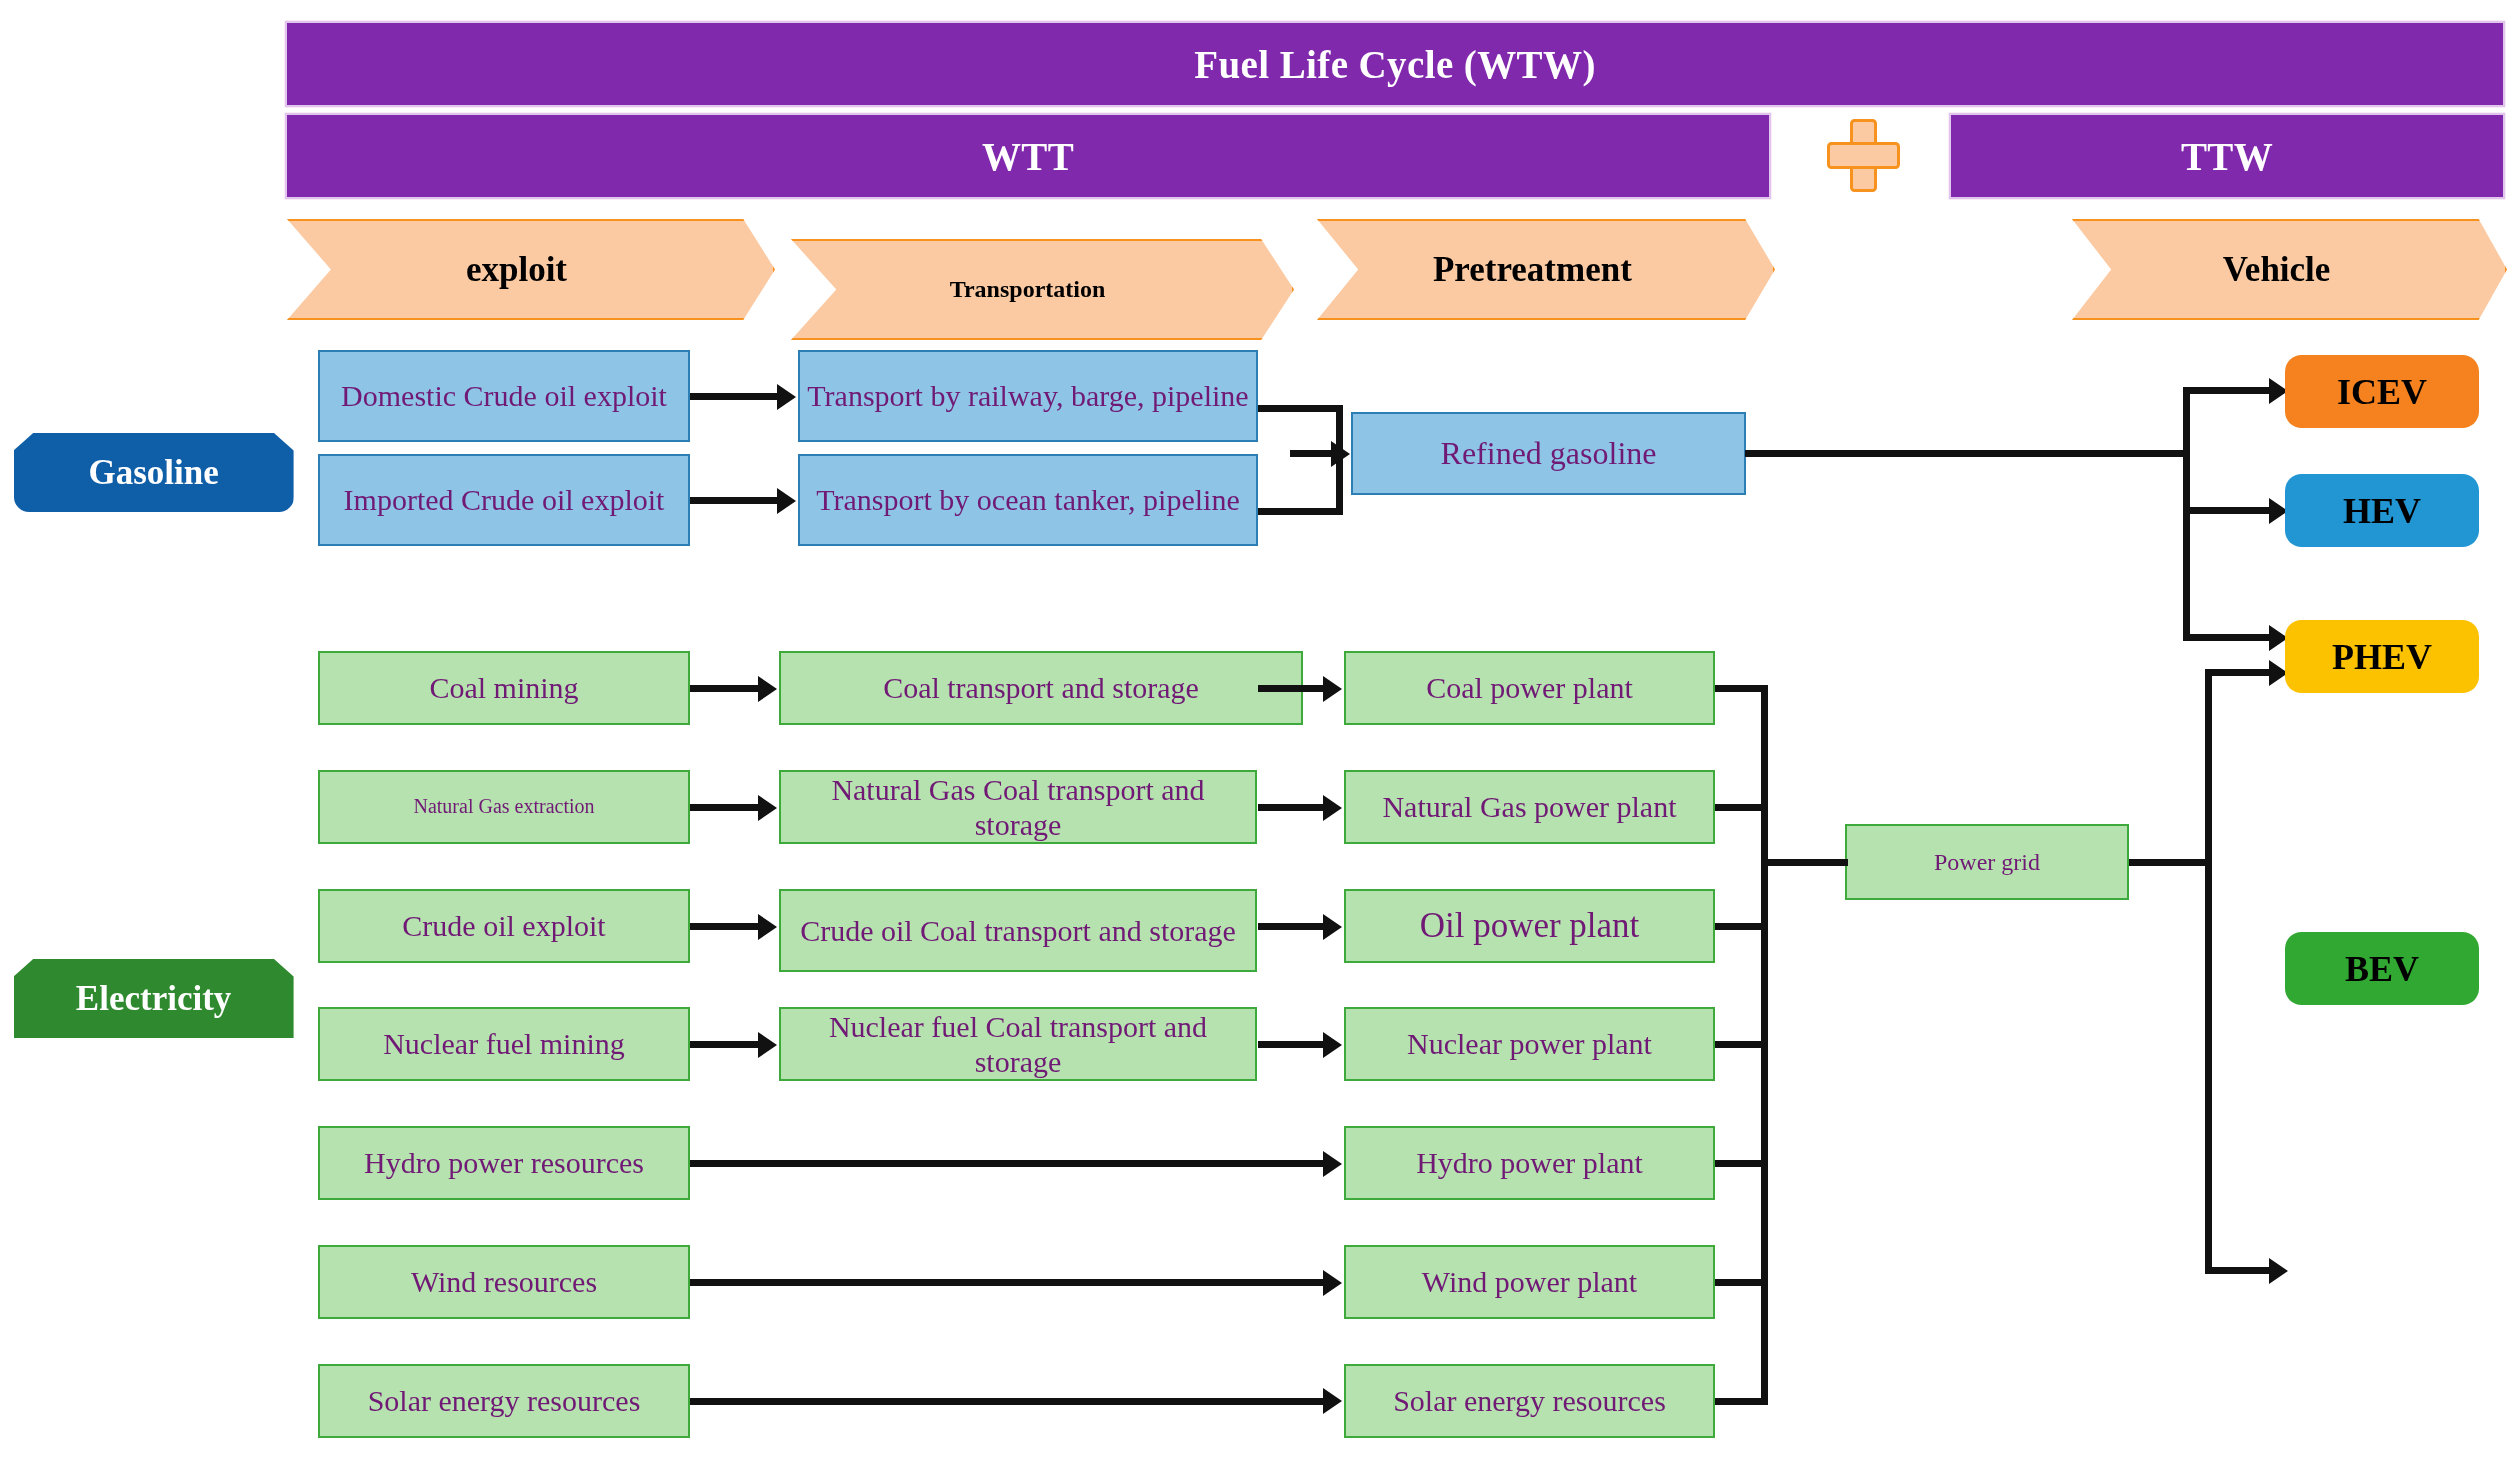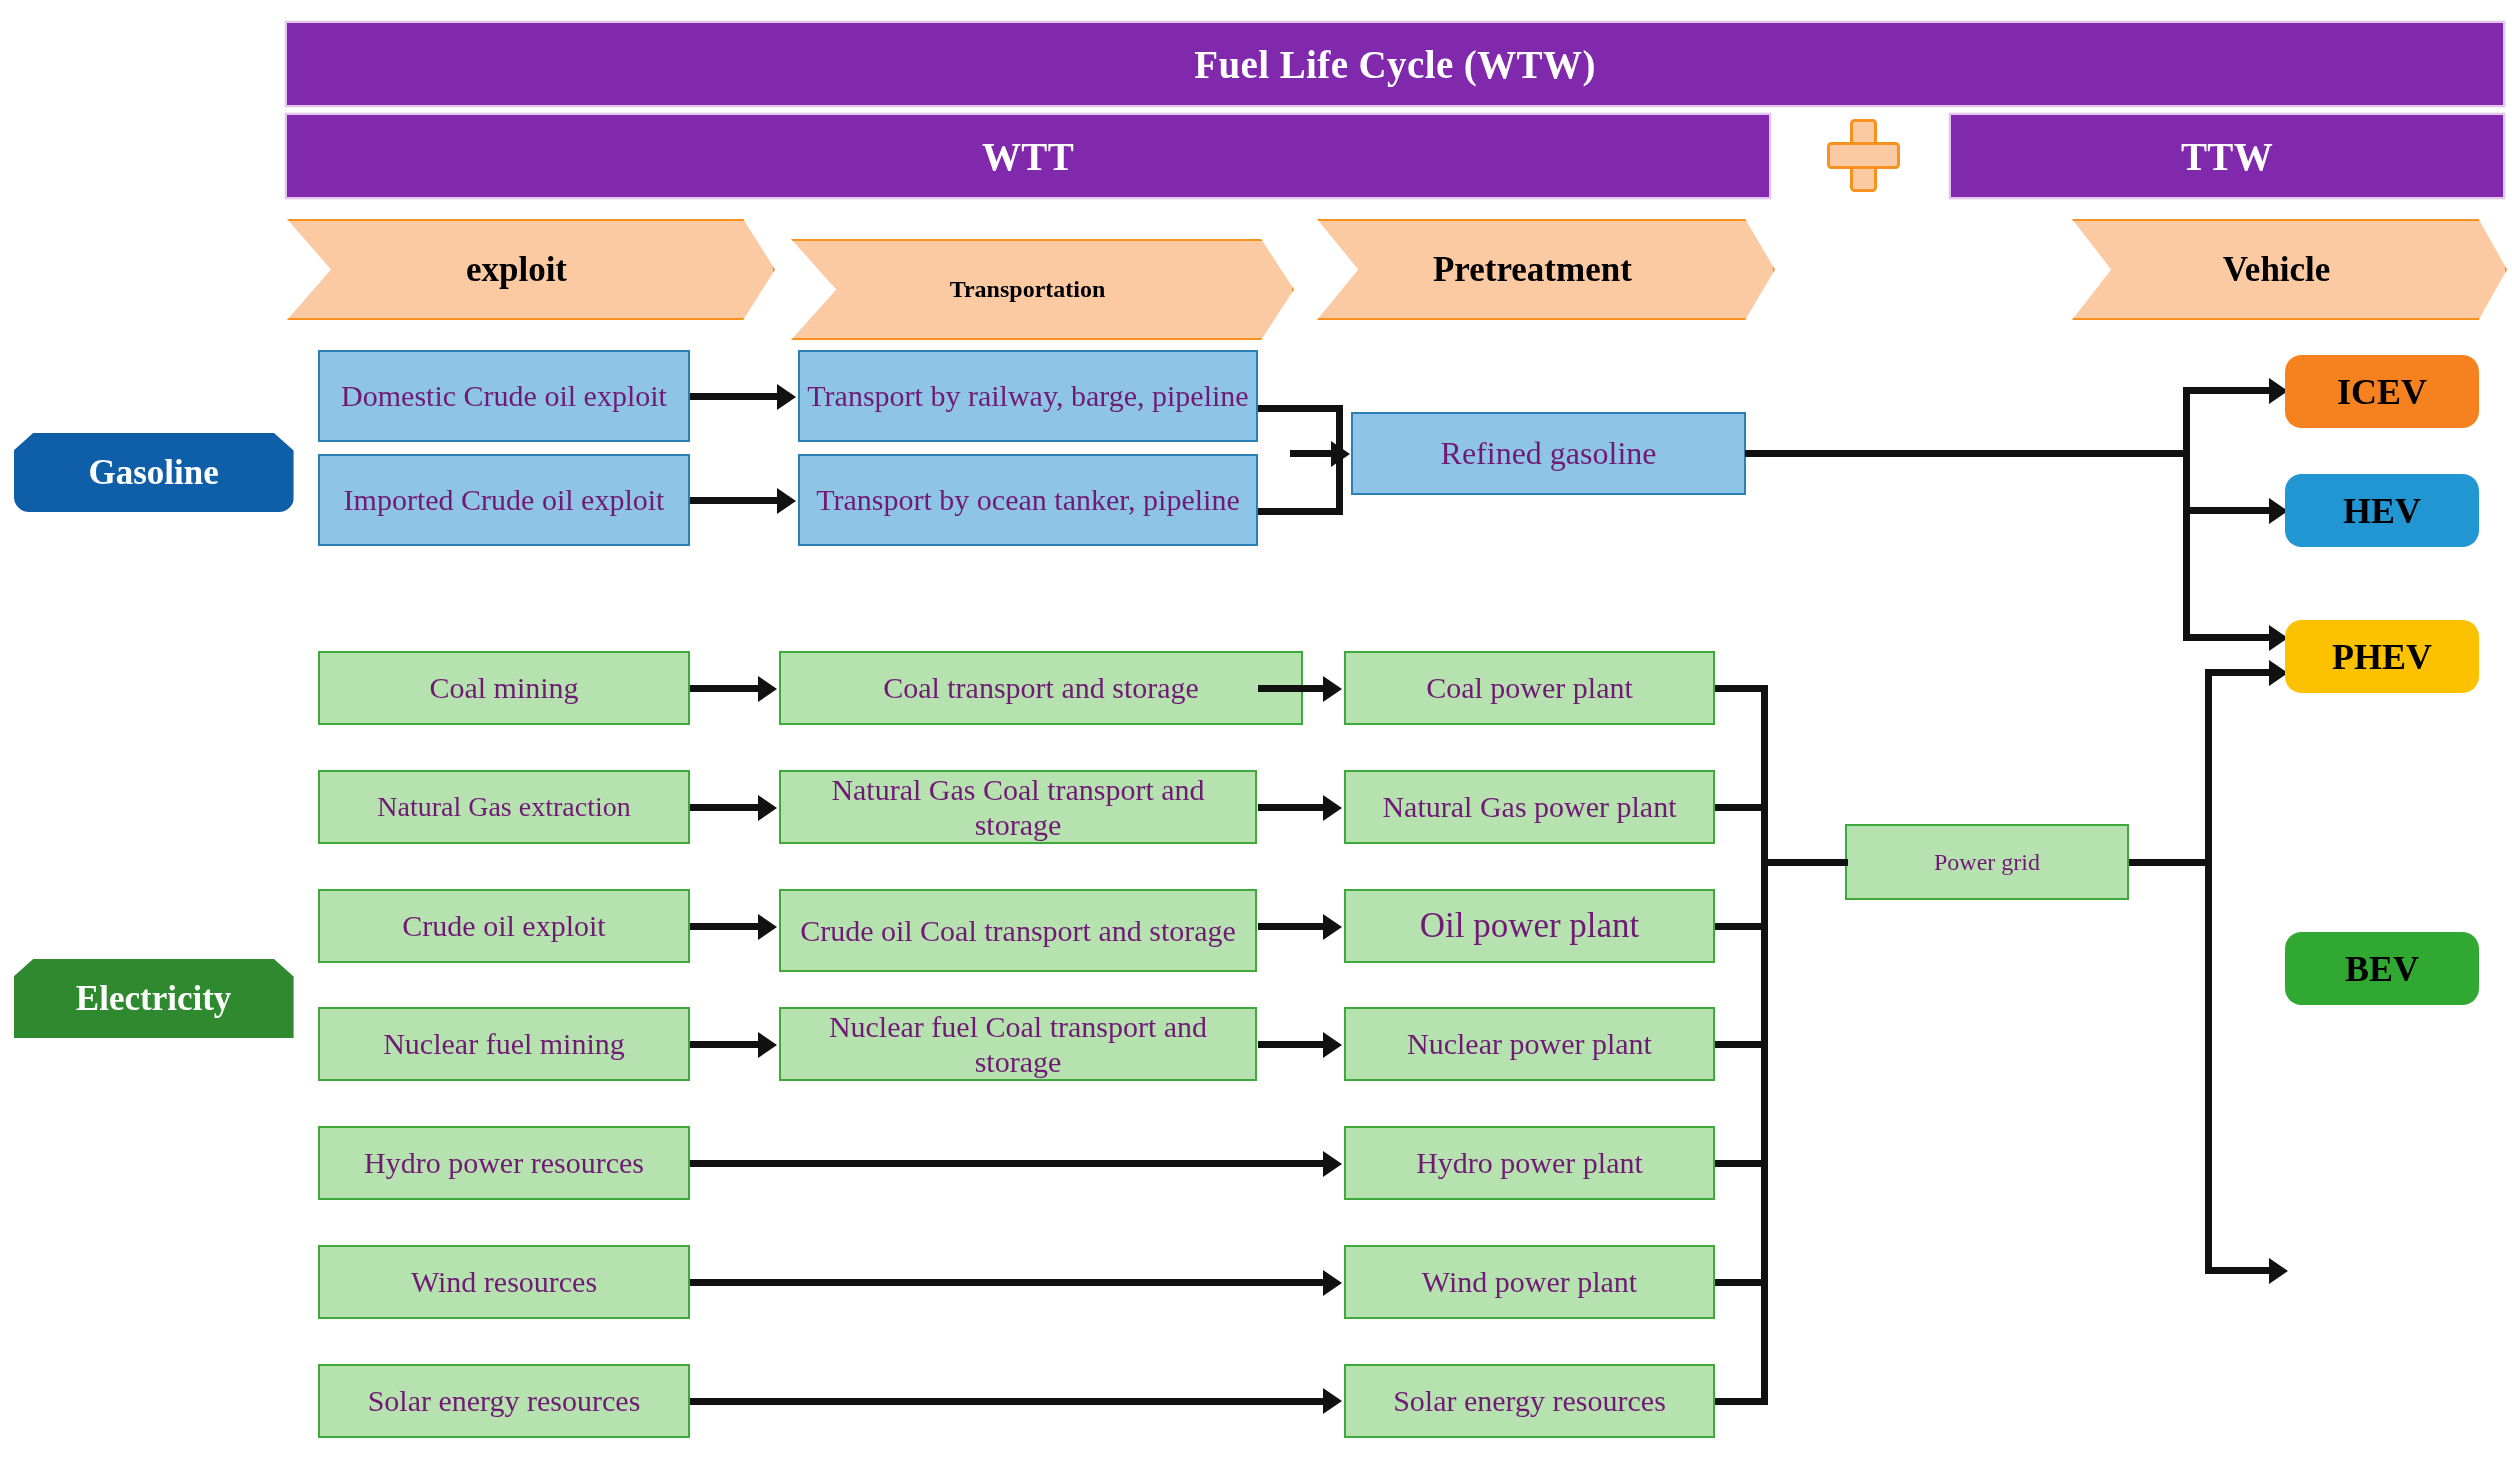--- a/index.html
+++ b/index.html
@@ -124,21 +124,21 @@
   <div class="box green" style="left:318px;top:651px;width:372px;height:74px;font-size:30px;">
     <span>Coal mining</span>
     </div>
   <div class="box green" style="left:779px;top:651px;width:524px;height:74px;font-size:30px;align-items:center;">
     <span>Coal transport and storage</span>
     </div>
   <div class="box green" style="left:1344px;top:651px;width:371px;height:74px;font-size:30px;">
     <span>Coal power plant</span>
     </div>
 
-  <div class="box green" style="left:318px;top:770px;width:372px;height:74px;font-size:28px;">
+  <div class="box green" style="left:318px;top:770px;width:372px;height:74px;font-size:20px;">
     <span>Natural Gas extraction</span>
     </div>
   <div class="box green" style="left:779px;top:770px;width:478px;height:74px;font-size:30px;">
     <span>Natural Gas Coal transport and storage</span>
     </div>
   <div class="box green" style="left:1344px;top:770px;width:371px;height:74px;font-size:30px;">
     <span>Natural Gas power plant</span>
     </div>
 
   <div class="box green" style="left:318px;top:889px;width:372px;height:74px;font-size:30px;">

